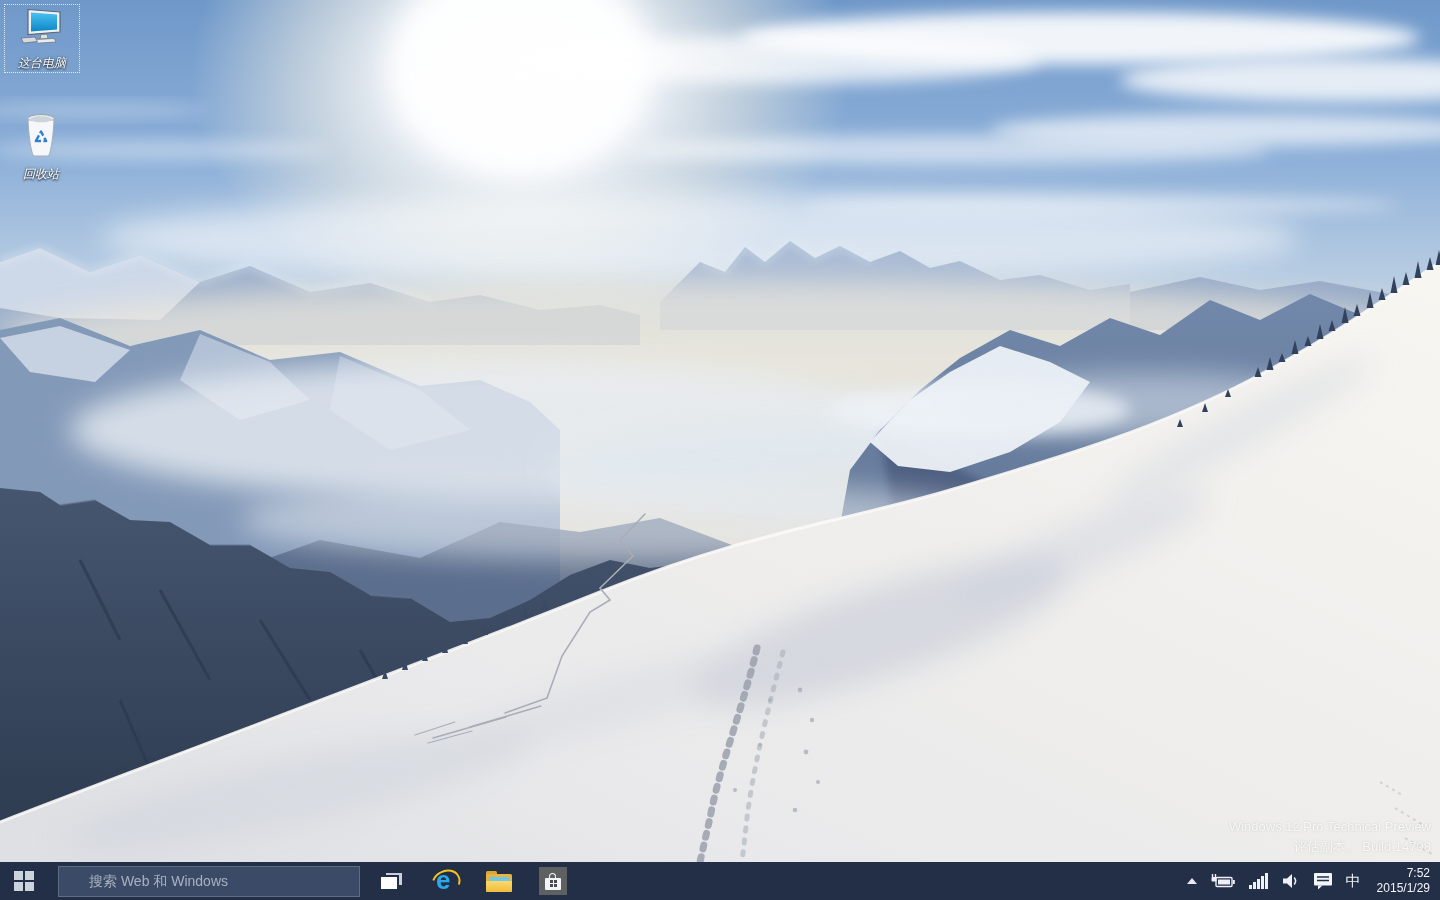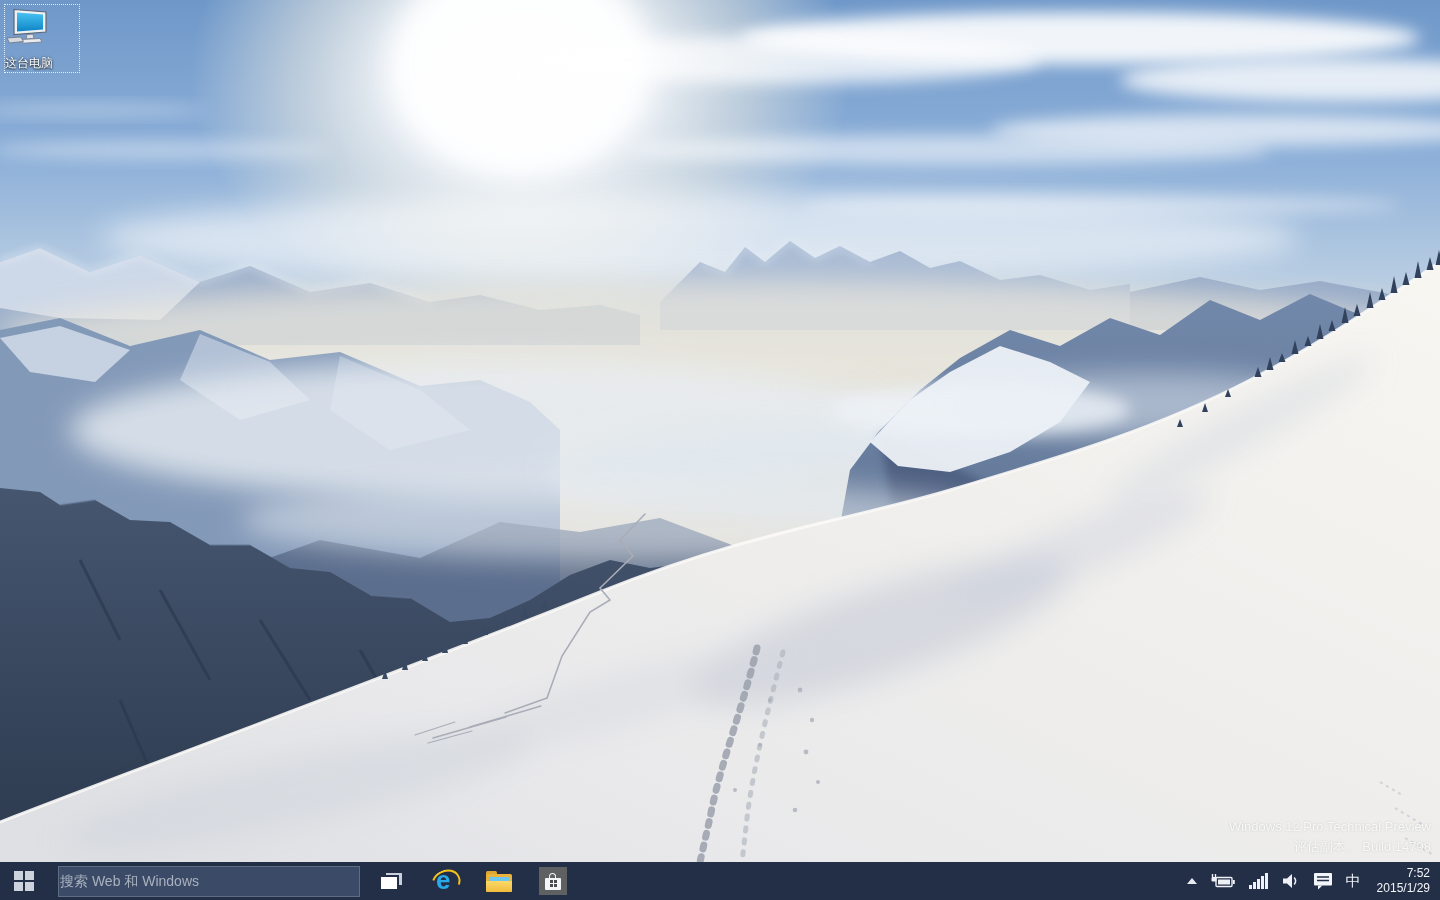--- a/index.html
+++ b/index.html
@@ -2,43 +2,43 @@
 <html><head>
 <meta charset="utf-8">
 <style>
   html,body{margin:0;padding:0;width:1440px;height:900px;overflow:hidden;
     font-family:"Liberation Sans",sans-serif;-webkit-font-smoothing:antialiased;}
   .desktop{position:relative;width:1440px;height:900px;background:#6f98c9;}
   .wallpaper{position:absolute;left:0;top:0;width:1440px;height:862px;}
   .wallpaper svg{display:block;}
 
   
-  .desk-icon{position:absolute;width:74px;display:flex;flex-direction:column;
-    gap:2px;padding:3px 0 2px;cursor:default;}
+  .desk-icon{position:absolute;width:74px;display:flex;flex-direction:column;align-items:center;
+    gap:2px;padding:3px 0 2px;cursor:default;font-style:italic;}
   .desk-icon .lbl{font-size:12px;color:#fff;text-shadow:0 1px 2px rgba(0,0,0,.85),0 0 3px rgba(0,0,0,.5);
     line-height:14px;white-space:nowrap;}
   .desk-icon.selected{border:1px dotted rgba(235,240,245,.95);background:rgba(120,160,210,.10);}
   #icon-thispc{left:4px;top:4px;}
   #icon-recycle{left:4px;top:108px;}
 
   
   .watermark{position:absolute;right:9px;bottom:43px;text-align:right;
     color:rgba(255,255,255,.82);font-size:13px;line-height:20px;text-shadow:0 0 2px rgba(120,120,120,.35);}
 
   
   .taskbar{position:absolute;left:0;bottom:0;width:1440px;height:38px;background:#232e47;
     display:flex;align-items:center;z-index:5;}
   .tb-btn{height:38px;display:flex;align-items:center;justify-content:center;flex:0 0 auto;}
   .start-btn{width:48px;}
   .win-logo{display:grid;grid-template-columns:9px 9px;grid-template-rows:9px 9px;gap:2px;}
   .win-logo span{background:#ccd3dd;display:block;}
   .search-box{margin-left:10px;width:302px;height:31px;background:#3b4a66;border:1px solid #5f6c86;
     box-sizing:border-box;display:flex;align-items:center;flex:0 0 auto;}
   .search-box input{width:100%;background:transparent;border:none;outline:none;color:#e8ecf2;
-    font-size:14px;padding:0 0 0 1px;font-family:"Liberation Sans",sans-serif;}
+    font-size:14px;padding:0 0 0 30px;font-family:"Liberation Sans",sans-serif;}
   .search-box input::placeholder{color:#a9b1bf;opacity:1;}
   .app-btn{width:46px;margin-left:8px;}
   .app-btn:first-of-type{margin-left:0;}
 
   
   .tv-icon{position:relative;width:21px;height:16px;}
   .tv-icon .back{position:absolute;right:0;top:0;width:16px;height:12px;background:#c7d0dc;}
   .tv-icon .front{position:absolute;left:0;bottom:0;width:16px;height:12px;background:#fff;
     box-shadow:0 0 0 2px #232e47;}
 
@@ -269,20 +269,31 @@
         <path d="M9,1.5 L41,4 L41,24 L9,26.5 Z" fill="#eef1f4" stroke="#5c6878" stroke-width="1.2"></path>
         <path d="M12,4.5 L38,6.5 L38,21.5 L12,23.5 Z" fill="url(#scr)"></path>
         <path d="M22,26.5 L28,26.2 L29,30.5 L21,31 Z" fill="#dfe3e8" stroke="#707a88" stroke-width="0.8"></path>
         <path d="M16,31.5 L35,30.5 L37,34 L18,35.2 Z" fill="#e8ebef" stroke="#707a88" stroke-width="0.8"></path>
         <path d="M2,30 L16,29 L18.5,33.5 L4.5,35 Z" fill="#d6dadf" stroke="#6a7482" stroke-width="0.8"></path>
       </svg>
     </span>
     <span class="lbl">这台电脑</span>
   </div>
 
+  <div class="desk-icon" id="icon-recycle">
+    <span>
+      <svg width="40" height="50" viewBox="0 0 40 50">
+        <ellipse cx="20" cy="8" rx="13.5" ry="4.5" fill="#e7eaee" stroke="#98a1ac" stroke-width="1"></ellipse>
+        <path d="M7,9 C7.5,21 9.5,40 12.5,45 L27.5,45 C30.5,40 32.5,21 33,9 Z" fill="#f5f7f9" stroke="#a5adb8" stroke-width="1"></path>
+        <ellipse cx="20" cy="8.3" rx="10.5" ry="3" fill="#cdd3da"></ellipse>
+        <path d="M14.8,30 L20,20.6 L25.2,30 Z" fill="none" stroke="#2f80d4" stroke-width="2.4" stroke-linejoin="round" stroke-dasharray="6.5 2.4"></path>
+      </svg>
+    </span>
+    <span class="lbl">回收站</span>
+  </div>
 
   <div class="watermark">
     <div>Windows 12 Pro Technical Preview</div>
     <div>评估副本。 Build 14798</div>
   </div>
 
   <div class="taskbar">
 
     <div class="tb-btn start-btn">
       <span class="win-logo">

